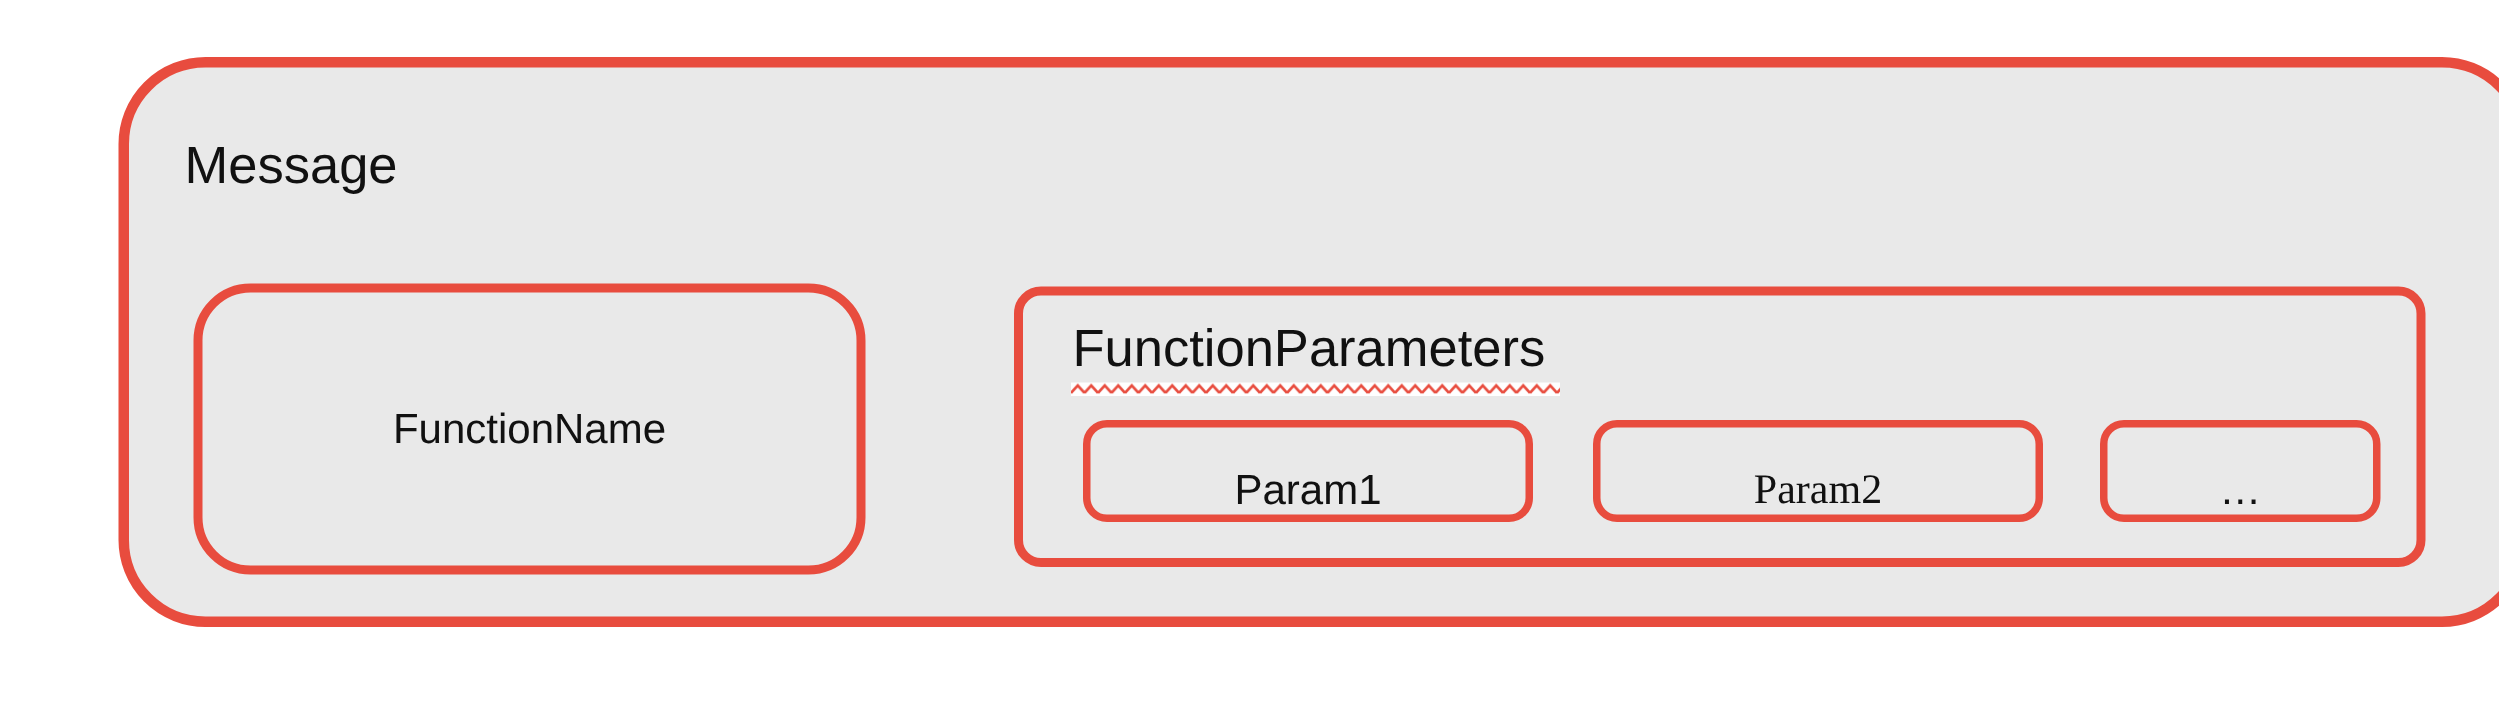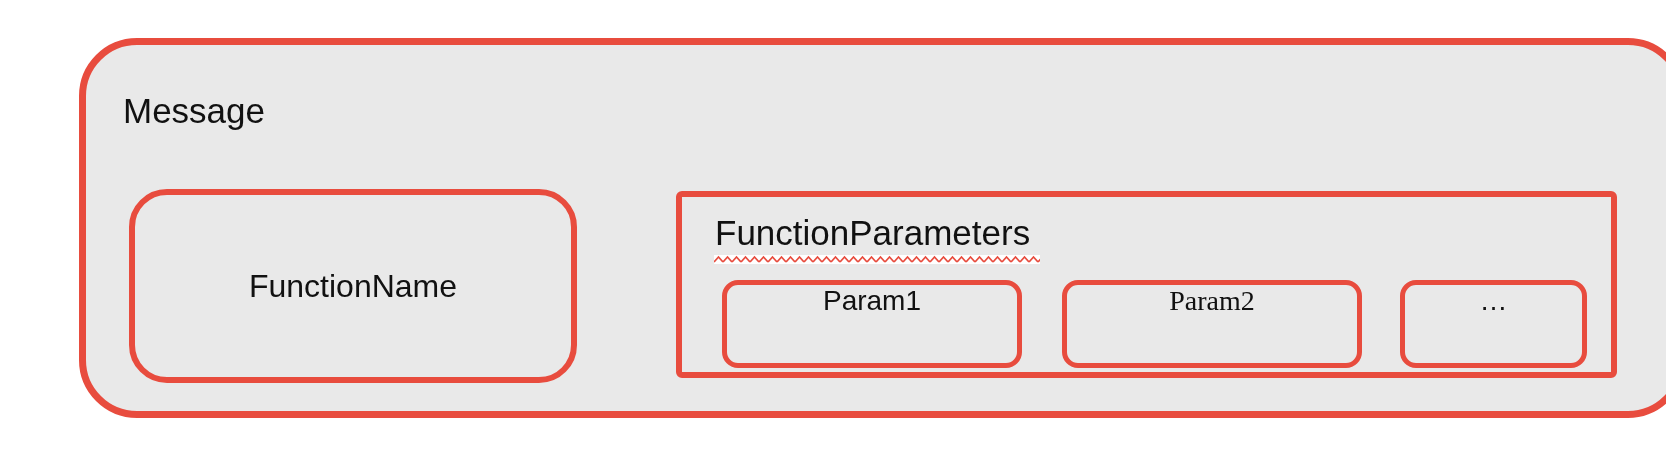--- a/index.html
+++ b/index.html
@@ -45,29 +45,29 @@
     left: 43px;
     top: 144px;
     width: 448px;
     height: 194px;
     border-radius: 38px;
     display: flex;
     align-items: center;
     justify-content: center;
   }
   .function-name-text {
-    font-size: 32px;
+    font-size: 28px;
     white-space: nowrap;
   }
   .function-params-box {
     left: 590px;
     top: 146px;
     width: 941px;
     height: 187px;
-    border-radius: 6px;
+    border-radius: 18px;
   }
   .fp-label {
     position: absolute;
     left: 33px;
     top: 14px;
     font-size: 35px;
     line-height: 1.25;
     white-space: nowrap;
   }
   .squiggle {
@@ -76,25 +76,25 @@
     top: 58px;
     width: 326px;
     height: 9px;
     color: var(--border-red, #e84c3e);
     background: #ffffff;
     font-size: 0;
   }
   .param-box {
     top: 83px;
     width: 300px;
-    height: 88px;
+    height: 68px;
     border-width: 5px;
     border-radius: 16px;
     display: flex;
-    align-items: flex-start;
+    align-items: flex-end;
     justify-content: center;
   }
   .param-text {
     font-size: 28px;
     white-space: nowrap;
   }
   .param-1 { left: 40px; }
   .param-2 { left: 380px; font-family: Liberation Serif, serif; }
   .param-more { left: 718px; width: 187px; }
 </style>

